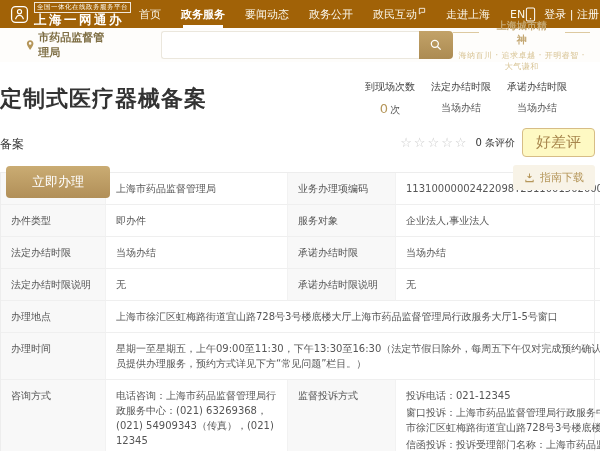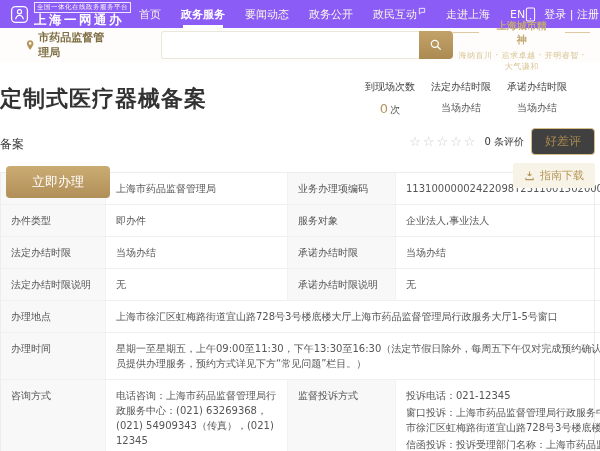--- a/index.html
+++ b/index.html
@@ -1,20 +1,20 @@
 <!DOCTYPE html>
 <html><head>
 <meta charset="utf-8">
 <style>
   * { margin:0; padding:0; box-sizing:border-box; }
   html,body { width:600px; height:451px; overflow:hidden; background:#fff;
     font-family:"DejaVu Sans","Liberation Sans",sans-serif; }
 
   
-  .topbar { height:28px; background:#8b5cf6; display:flex; align-items:stretch; color:#fff; }
+  .topbar { height:28px; background:#a16207; display:flex; align-items:stretch; color:#fff; }
   .logo { display:flex; align-items:center; gap:5px; padding-left:10px; width:150px; cursor:pointer; }
   .logo-icon { flex:0 0 auto; }
   .logo-text { display:flex; flex-direction:column; line-height:1; }
   .tagline { font-size:6.5px; border:1px solid rgba(255,255,255,.85); padding:1px 2px;
     letter-spacing:.5px; white-space:nowrap; margin-bottom:1px; color:#fdfaf2; }
   .sitename { font-size:12.5px; font-weight:bold; letter-spacing:2.5px; white-space:nowrap; }
   .nav { display:flex; align-items:stretch; gap:20px; margin-left:8px; }
   .nav a { display:flex; align-items:center; font-size:11px; color:#faf6ea; text-decoration:none;
     position:relative; white-space:nowrap; cursor:pointer; }
   .nav a.active { font-weight:bold; color:#fff; }
@@ -44,21 +44,21 @@
   .apply-btn { margin-top:13px; margin-left:6px; background:linear-gradient(180deg,#caac73,#b18f58);
     color:#fff; border:none; padding:7px 26px; font-size:13px; border-radius:4px; cursor:pointer; }
   .hero-right { position:absolute; top:18px; right:5px; width:230px; }
   .stats { display:flex; justify-content:flex-start; gap:16px; text-align:center; }
   .stat-label { font-size:10px; color:#444; margin-bottom:7px; white-space:nowrap; }
   .stat-value { font-size:10px; color:#555; }
   .stat-value .gold { color:#b5965a; font-size:13px; margin-right:2px; }
   .rating-row { display:flex; align-items:center; justify-content:flex-end; gap:7px; margin-top:11px; }
   .stars { color:#ccc; font-size:13px; letter-spacing:2px; line-height:1; }
   .rating-count { font-size:10px; color:#333; }
-  .review-btn { border:1px solid #d7bd86; color:#a8874e; background:#404040; font-size:12px;
+  .review-btn { border:1px solid #d7bd86; color:#a8874e; background:#fef9c3; font-size:15px;
     padding:4px 13px; border-radius:4px; cursor:pointer; }
   .guide-row { display:flex; justify-content:flex-end; margin-top:8px; }
   .guide-btn { display:inline-flex; align-items:center; gap:5px; color:#b5965a; font-size:11px;
     background:#f8f3e7; padding:5px 11px; border-radius:3px; cursor:pointer; }
 
   
   .tbl { display:grid; grid-template-columns:105px 182px 108px 1fr; border:1px solid #ededed;
     border-bottom:none; font-size:10px; margin-right:5px; }
   .cell { border-bottom:1px solid #efefef; border-right:1px solid #f2f2f2; padding:8px 10px;
     color:#555; line-height:1.5; }

